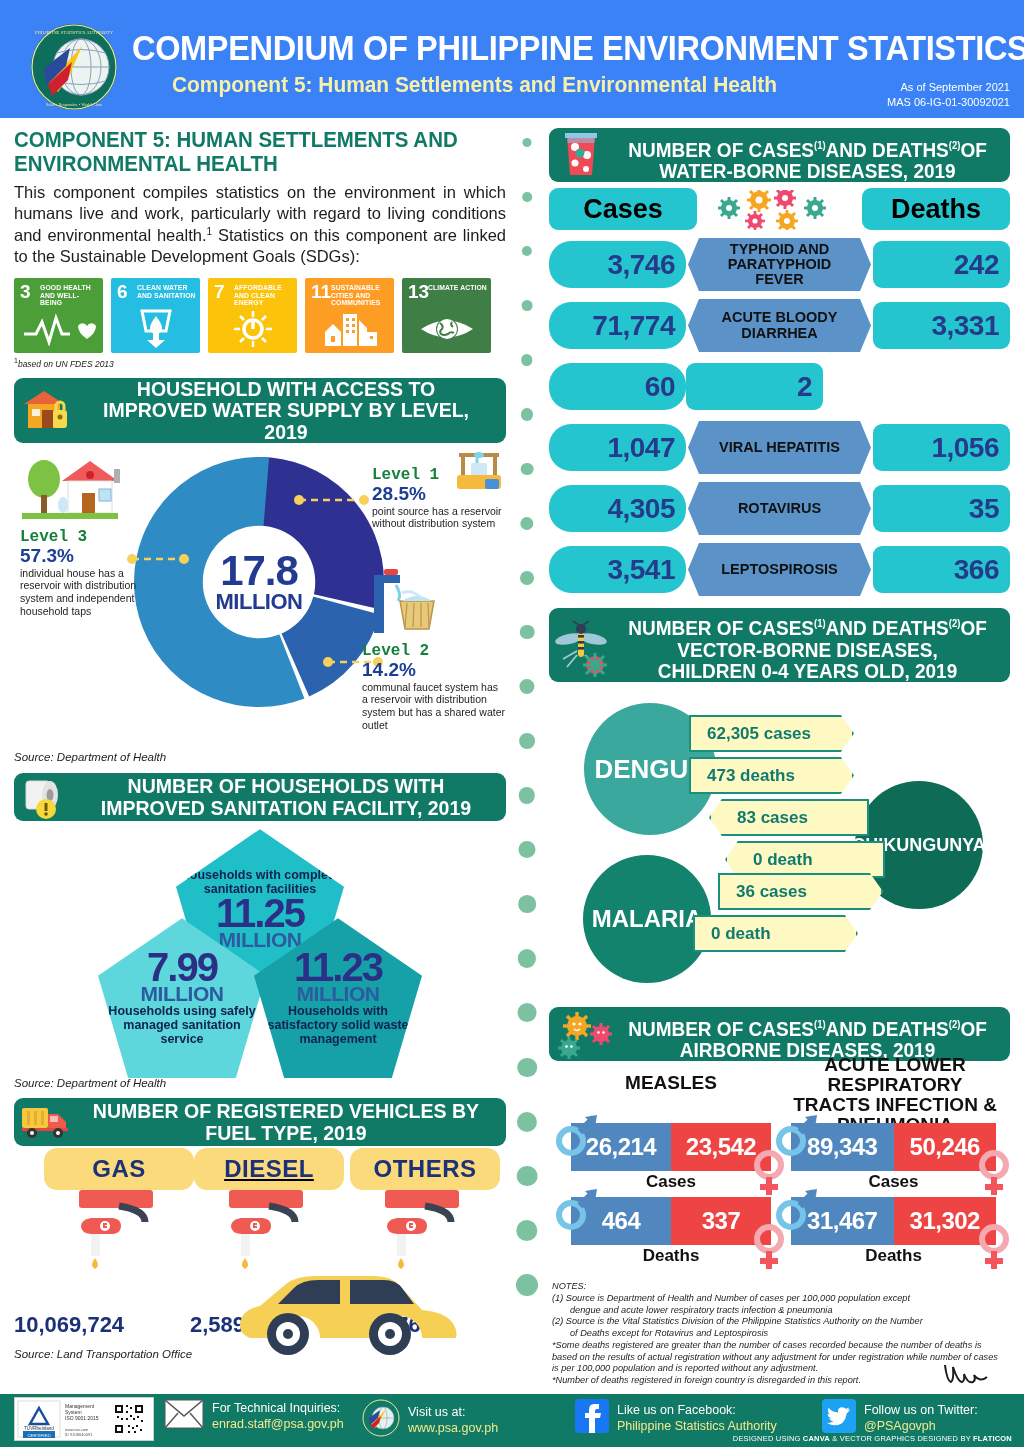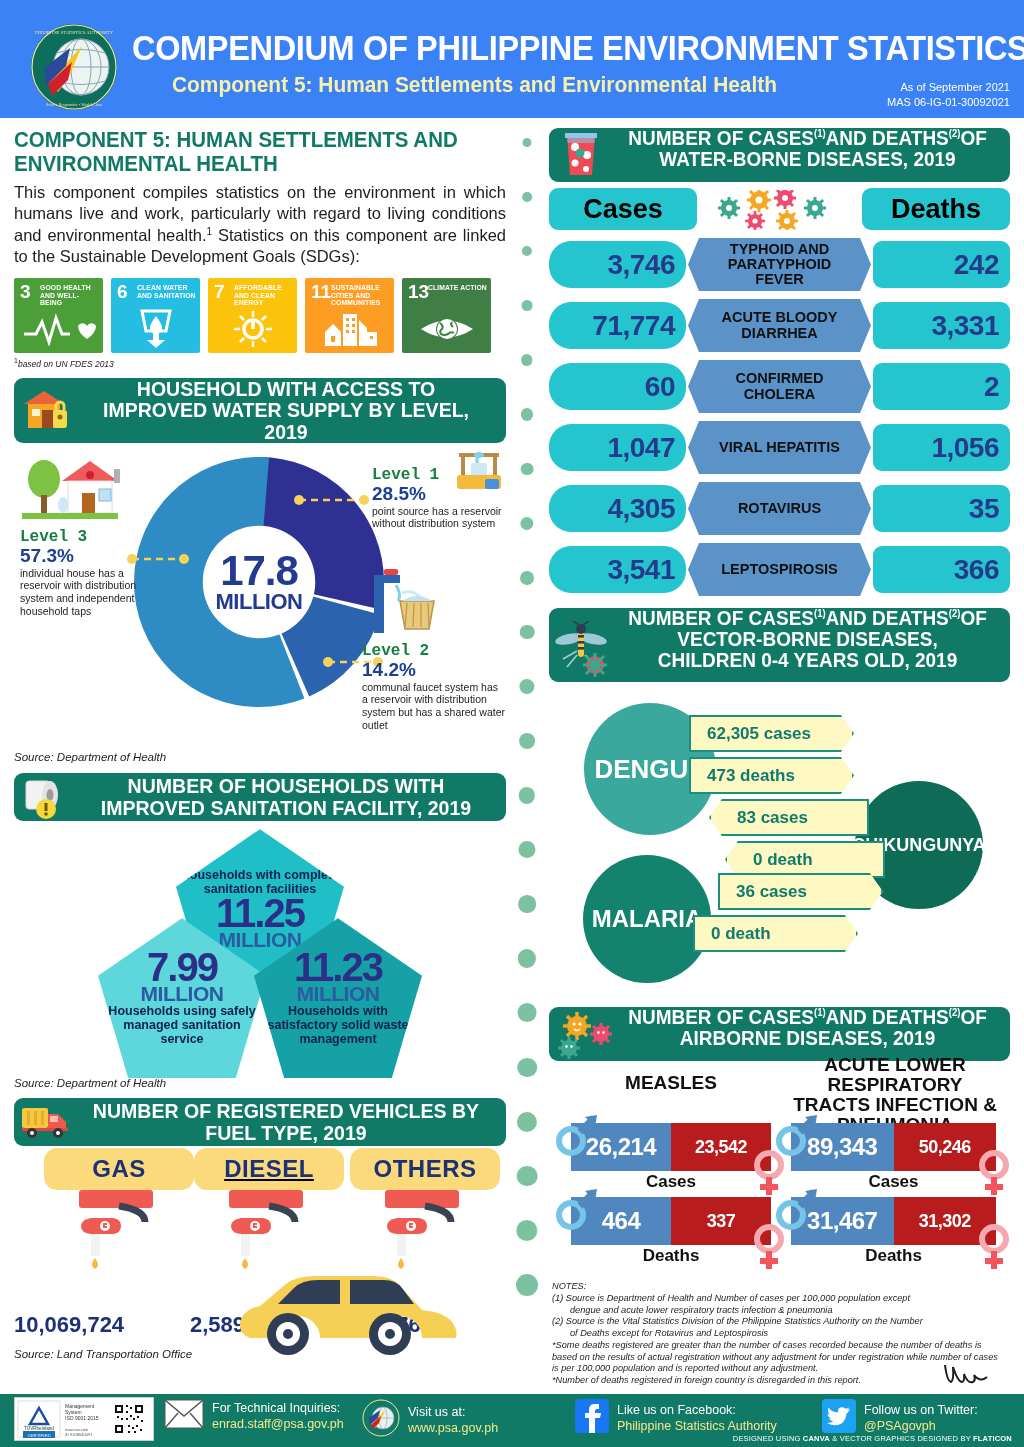--- a/index.html
+++ b/index.html
@@ -130,21 +130,21 @@
     color:#1c3177; font-weight:bold; font-size:24px; letter-spacing:0.5px;
   }
   .fuel-num { position:absolute; top:164px; font-size:22px; font-weight:bold; color:#1c3177;
       font-family:"Liberation Sans Narrow","Liberation Sans",sans-serif; white-space:nowrap; }
 
   
   .rightcol { position:absolute; left:549px; top:128px; width:461px; }
 
   .rbar {
     background:#117a66; border-radius:9px; min-height:54px; position:relative;
-    display:flex; align-items:flex-start; padding-left:64px; padding-right:8px;
+    display:flex; align-items:flex-end; padding-left:64px; padding-right:8px;
   }
   .rbar .rbar-icon { position:absolute; left:4px; top:50%; transform:translateY(-50%); width:56px; height:48px; }
   .rbar .rbar-txt {
     color:#fff; font-weight:bold; font-size:20px; line-height:1.06; text-align:center; width:100%;
     font-family:"Liberation Sans Narrow","Liberation Sans",sans-serif; transform:scaleX(0.95);
   }
   .rbar sup { font-size:10px; vertical-align:super; }
 
   
   .wb { position:relative; margin-top:6px; }
@@ -189,22 +189,22 @@
   
   .ab { position:relative; margin-top:6px; height:190px; }
   .ab-title {
     position:absolute; text-align:center; font-weight:bold; font-size:19px; color:#111;
     line-height:1.06; font-family:"Liberation Sans Narrow","Liberation Sans",sans-serif;
   }
   .ab-bar { position:absolute; height:48px; display:flex; }
   .ab-m { background:#5187bf; flex:1; display:flex; align-items:center; justify-content:center;
       color:#fff; font-weight:bold; font-size:24px; letter-spacing:-0.5px;
       font-family:"Liberation Sans Narrow","Liberation Sans",sans-serif; }
-  .ab-f { background:#b91c1c; flex:1; display:flex; align-items:center; justify-content:center;
-      color:#fff; font-weight:bold; font-size:18px; letter-spacing:-0.5px;
+  .ab-f { background:#ef4444; flex:1; display:flex; align-items:center; justify-content:center;
+      color:#fff; font-weight:bold; font-size:24px; letter-spacing:-0.5px;
       font-family:"Liberation Sans Narrow","Liberation Sans",sans-serif;text-align:center; }
   .ab-cap { position:absolute; text-align:center; font-weight:bold; font-size:17px; color:#111; }
 
   .notes { position:absolute; left:552px; top:1281px; width:452px;
       font-size:9.2px; font-style:italic; color:#1d1d1d; line-height:1.28; }
   .notes .ind { padding-left:18px; }
   .signature { position:absolute; right:14px; bottom:-4px; }
 
   
   .footer { position:absolute; left:0; top:1391px; width:1024px; height:56px; background:#117a66; }
@@ -699,21 +699,20 @@
         <div class="wb-name">TYPHOID AND PARATYPHOID FEVER</div>
         <div class="wb-val right">242</div>
       </div>
       <div class="wb-row">
         <div class="wb-val left">71,774</div>
         <div class="wb-name">ACUTE BLOODY DIARRHEA</div>
         <div class="wb-val right">3,331</div>
       </div>
       <div class="wb-row">
         <div class="wb-val left">60</div>
-        <div class="wb-name">CONFIRMED CHOLERA</div>
         <div class="wb-val right">2</div>
       </div>
       <div class="wb-row">
         <div class="wb-val left">1,047</div>
         <div class="wb-name">VIRAL HEPATITIS</div>
         <div class="wb-val right">1,056</div>
       </div>
       <div class="wb-row">
         <div class="wb-val left">4,305</div>
         <div class="wb-name">ROTAVIRUS</div>

